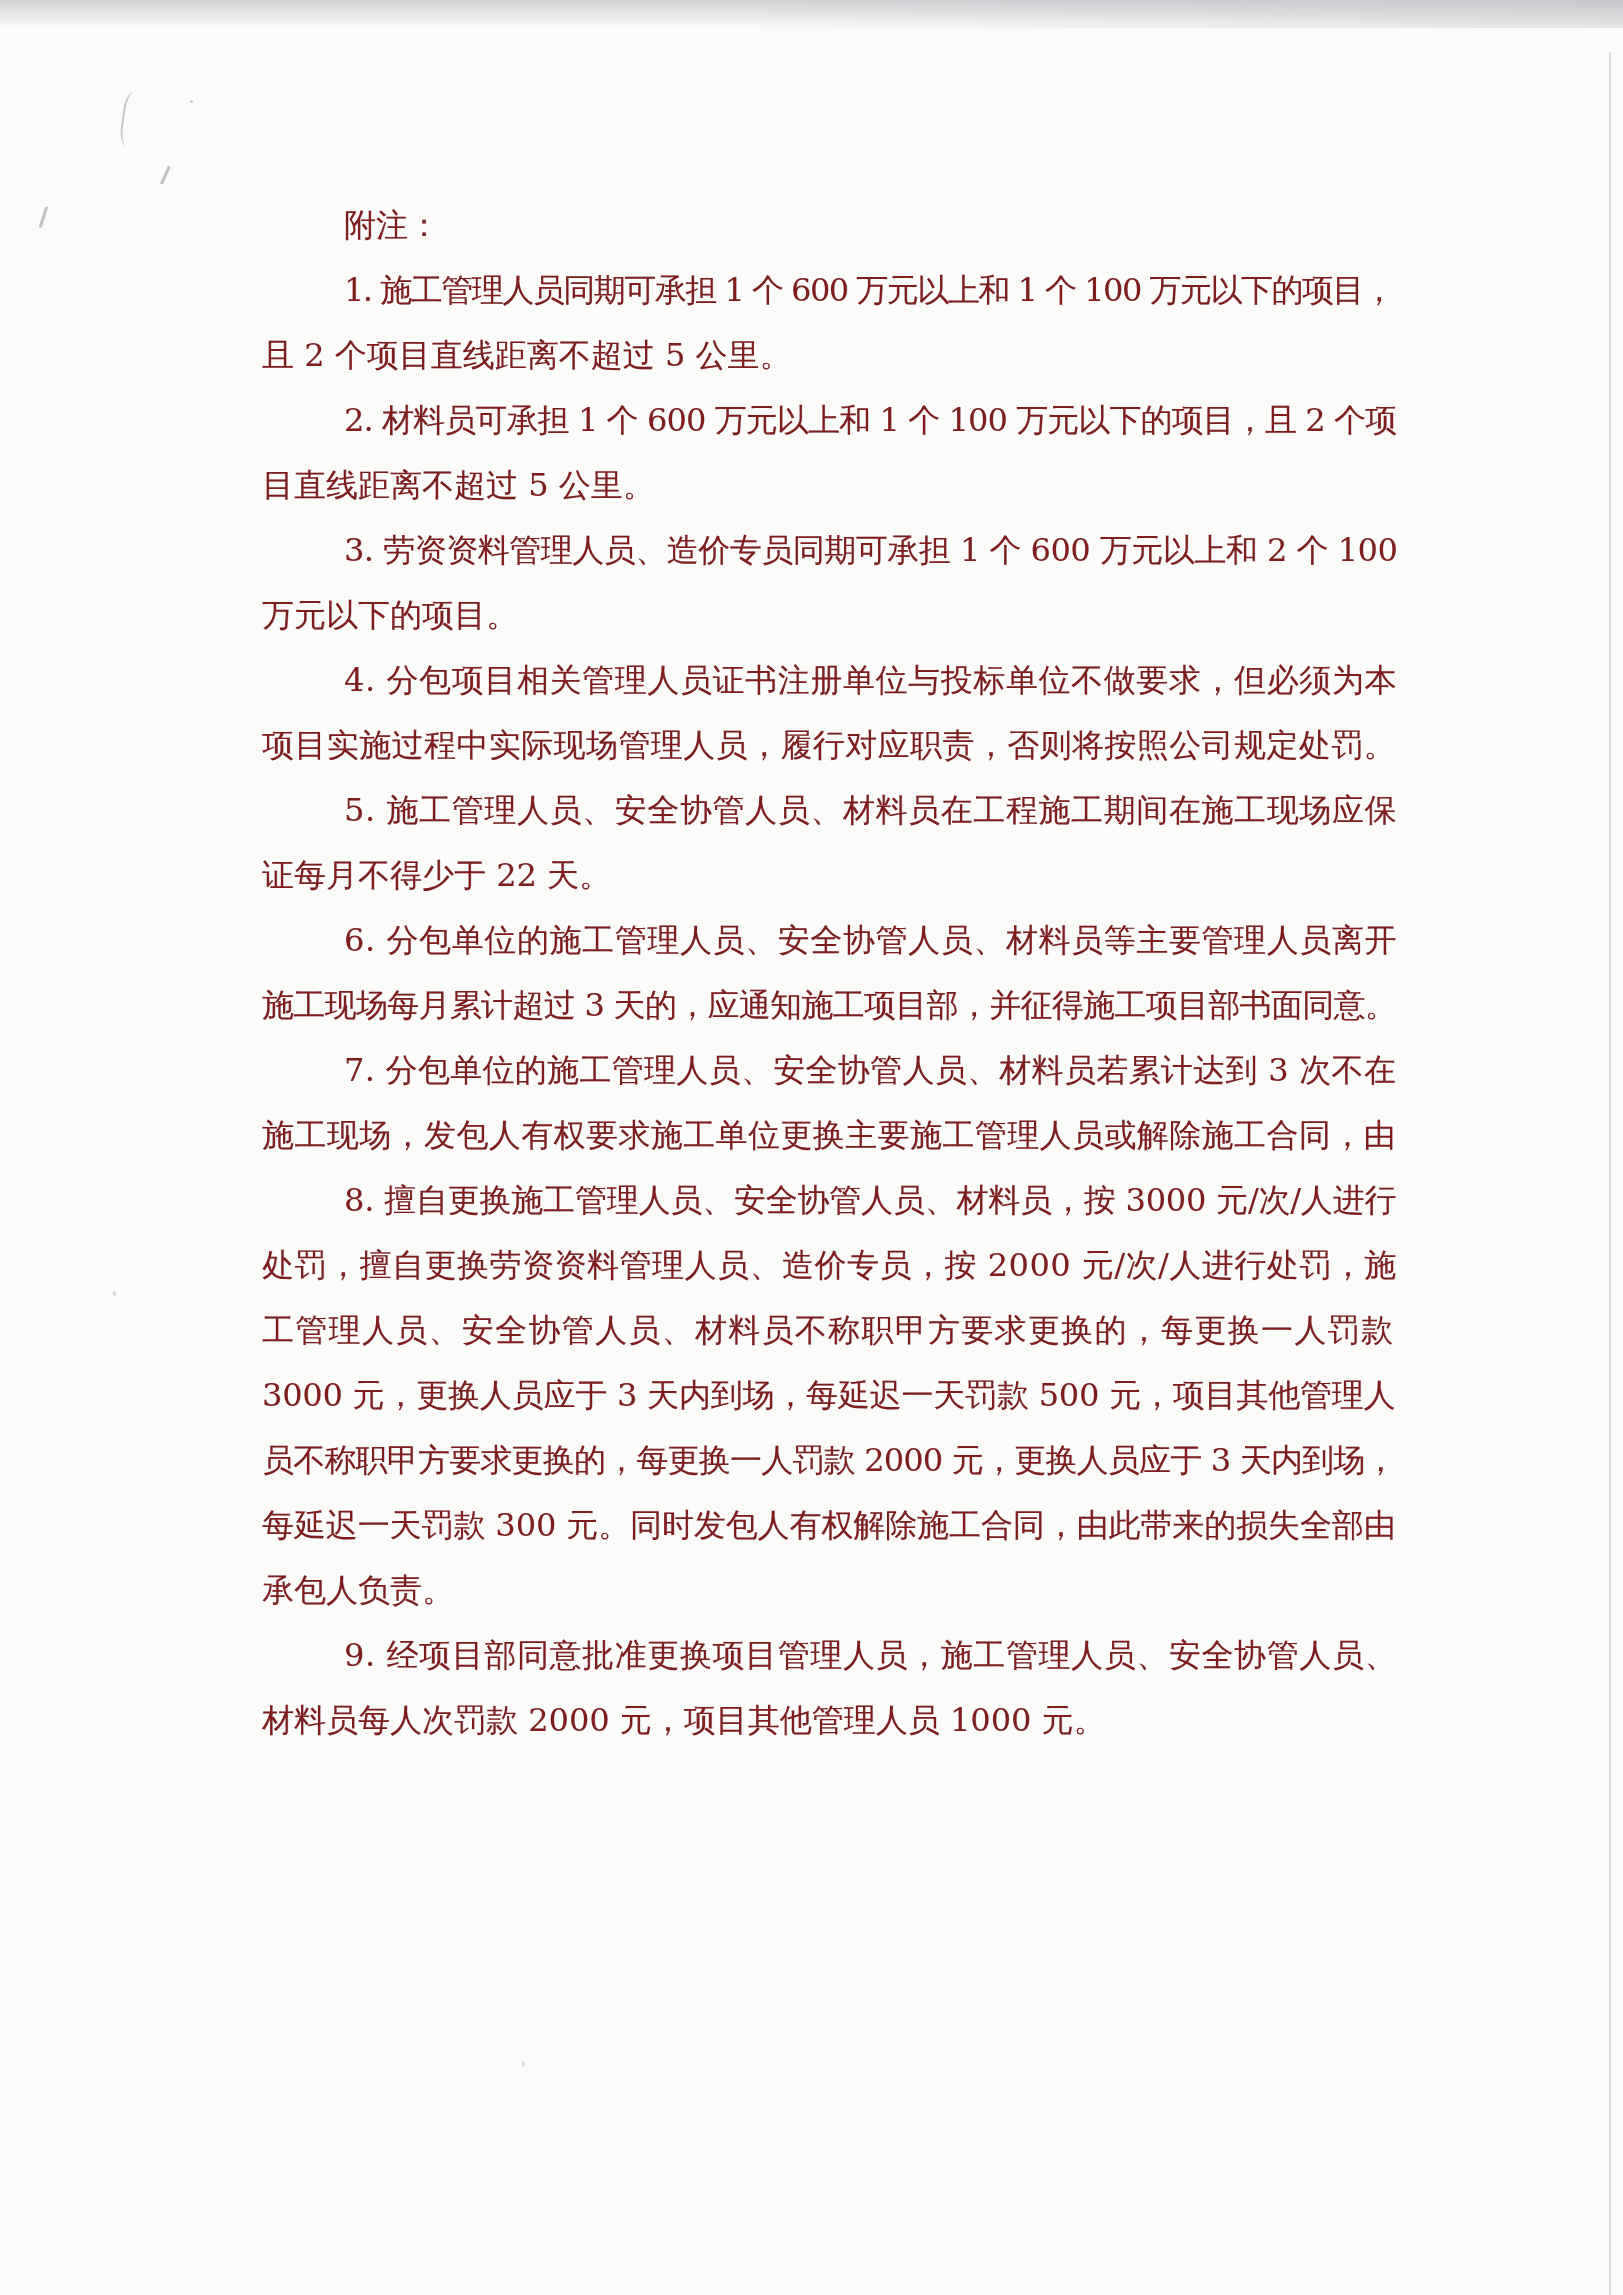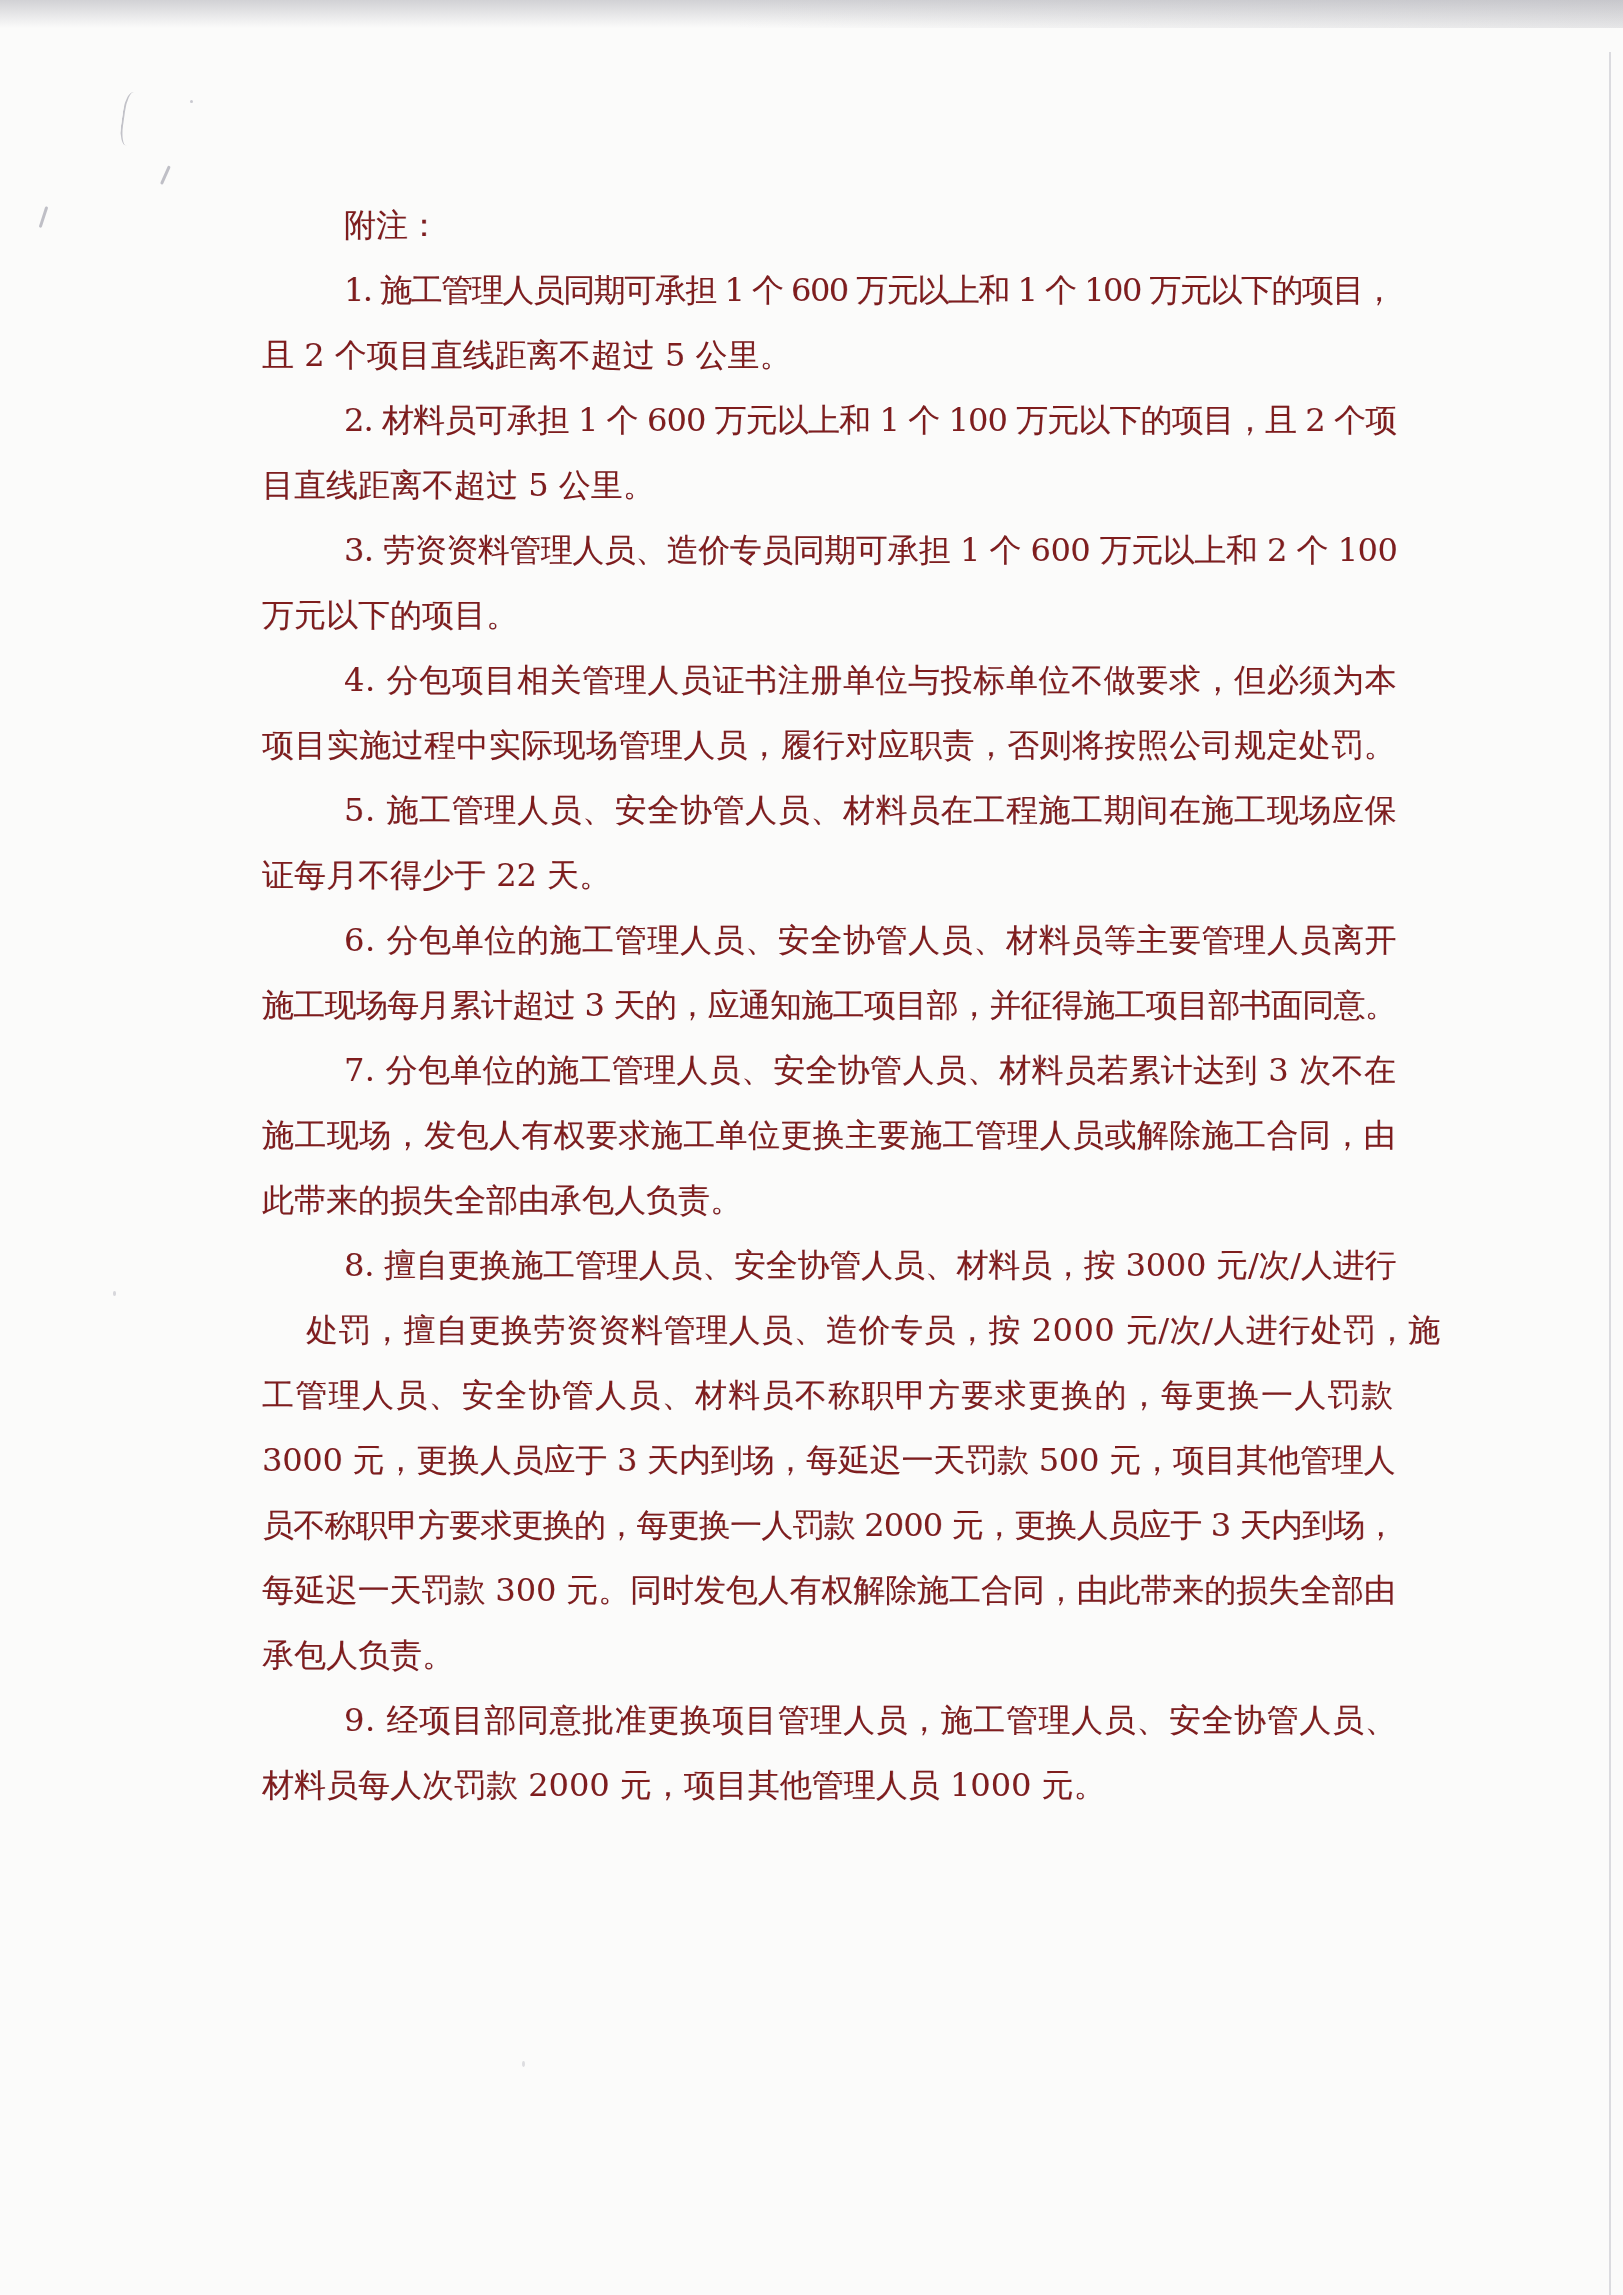--- a/index.html
+++ b/index.html
@@ -93,23 +93,22 @@
       <div class="line indent"><span class="t" style="letter-spacing: -0.5px;">3. 劳资资料管理人员、造价专员同期可承担 1 个 600 万元以上和 2 个 100</span></div>
       <div class="line"><span class="t">万元以下的项目。</span></div>
       <div class="line indent"><span class="t" style="letter-spacing: 0.6px; margin-top: 17px;">4. 分包项目相关管理人员证书注册单位与投标单位不做要求，但必须为本</span></div>
       <div class="line"><span class="t" style="letter-spacing: 0.4px;">项目实施过程中实际现场管理人员，履行对应职责，否则将按照公司规定处罚。</span></div>
       <div class="line indent"><span class="t" style="letter-spacing: 0.6px;">5. 施工管理人员、安全协管人员、材料员在工程施工期间在施工现场应保</span></div>
       <div class="line"><span class="t">证每月不得少于 22 天。</span></div>
       <div class="line indent"><span class="t" style="letter-spacing: 0.6px;">6. 分包单位的施工管理人员、安全协管人员、材料员等主要管理人员离开</span></div>
       <div class="line"><span class="t" style="letter-spacing: -0.7px;">施工现场每月累计超过 3 天的，应通知施工项目部，并征得施工项目部书面同意。</span></div>
       <div class="line indent"><span class="t" style="letter-spacing: 0.3px;">7. 分包单位的施工管理人员、安全协管人员、材料员若累计达到 3 次不在</span></div>
       <div class="line"><span class="t" style="letter-spacing: 0.4px;">施工现场，发包人有权要求施工单位更换主要施工管理人员或解除施工合同，由</span></div>
-      <div class="line"><span class="t">此带来的损失全部由承包人负责。</span></div>
       <div class="line indent"><span class="t" style="letter-spacing: -0.2px;">8. 擅自更换施工管理人员、安全协管人员、材料员，按 3000 元/次/人进行</span></div>
-      <div class="line"><span class="t" style="letter-spacing: 0.5px; margin-left: 44px;">处罚，擅自更换劳资资料管理人员、造价专员，按 2000 元/次/人进行处罚，施</span></div>
+      <div class="line"><span class="t" style="letter-spacing: 0.5px;">处罚，擅自更换劳资资料管理人员、造价专员，按 2000 元/次/人进行处罚，施</span></div>
       <div class="line"><span class="t" style="letter-spacing: 1.3px;">工管理人员、安全协管人员、材料员不称职甲方要求更换的，每更换一人罚款</span></div>
       <div class="line"><span class="t" style="letter-spacing: -0.2px;">3000 元，更换人员应于 3 天内到场，每延迟一天罚款 500 元，项目其他管理人</span></div>
       <div class="line"><span class="t" style="letter-spacing: -0.8px;">员不称职甲方要求更换的，每更换一人罚款 2000 元，更换人员应于 3 天内到场，</span></div>
       <div class="line"><span class="t" style="letter-spacing: -0.1px;">每延迟一天罚款 300 元。同时发包人有权解除施工合同，由此带来的损失全部由</span></div>
       <div class="line"><span class="t">承包人负责。</span></div>
       <div class="line indent"><span class="t" style="letter-spacing: 0.6px;">9. 经项目部同意批准更换项目管理人员，施工管理人员、安全协管人员、</span></div>
       <div class="line"><span class="t">材料员每人次罚款 2000 元，项目其他管理人员 1000 元。</span></div>
     </div>
 </div>
 

